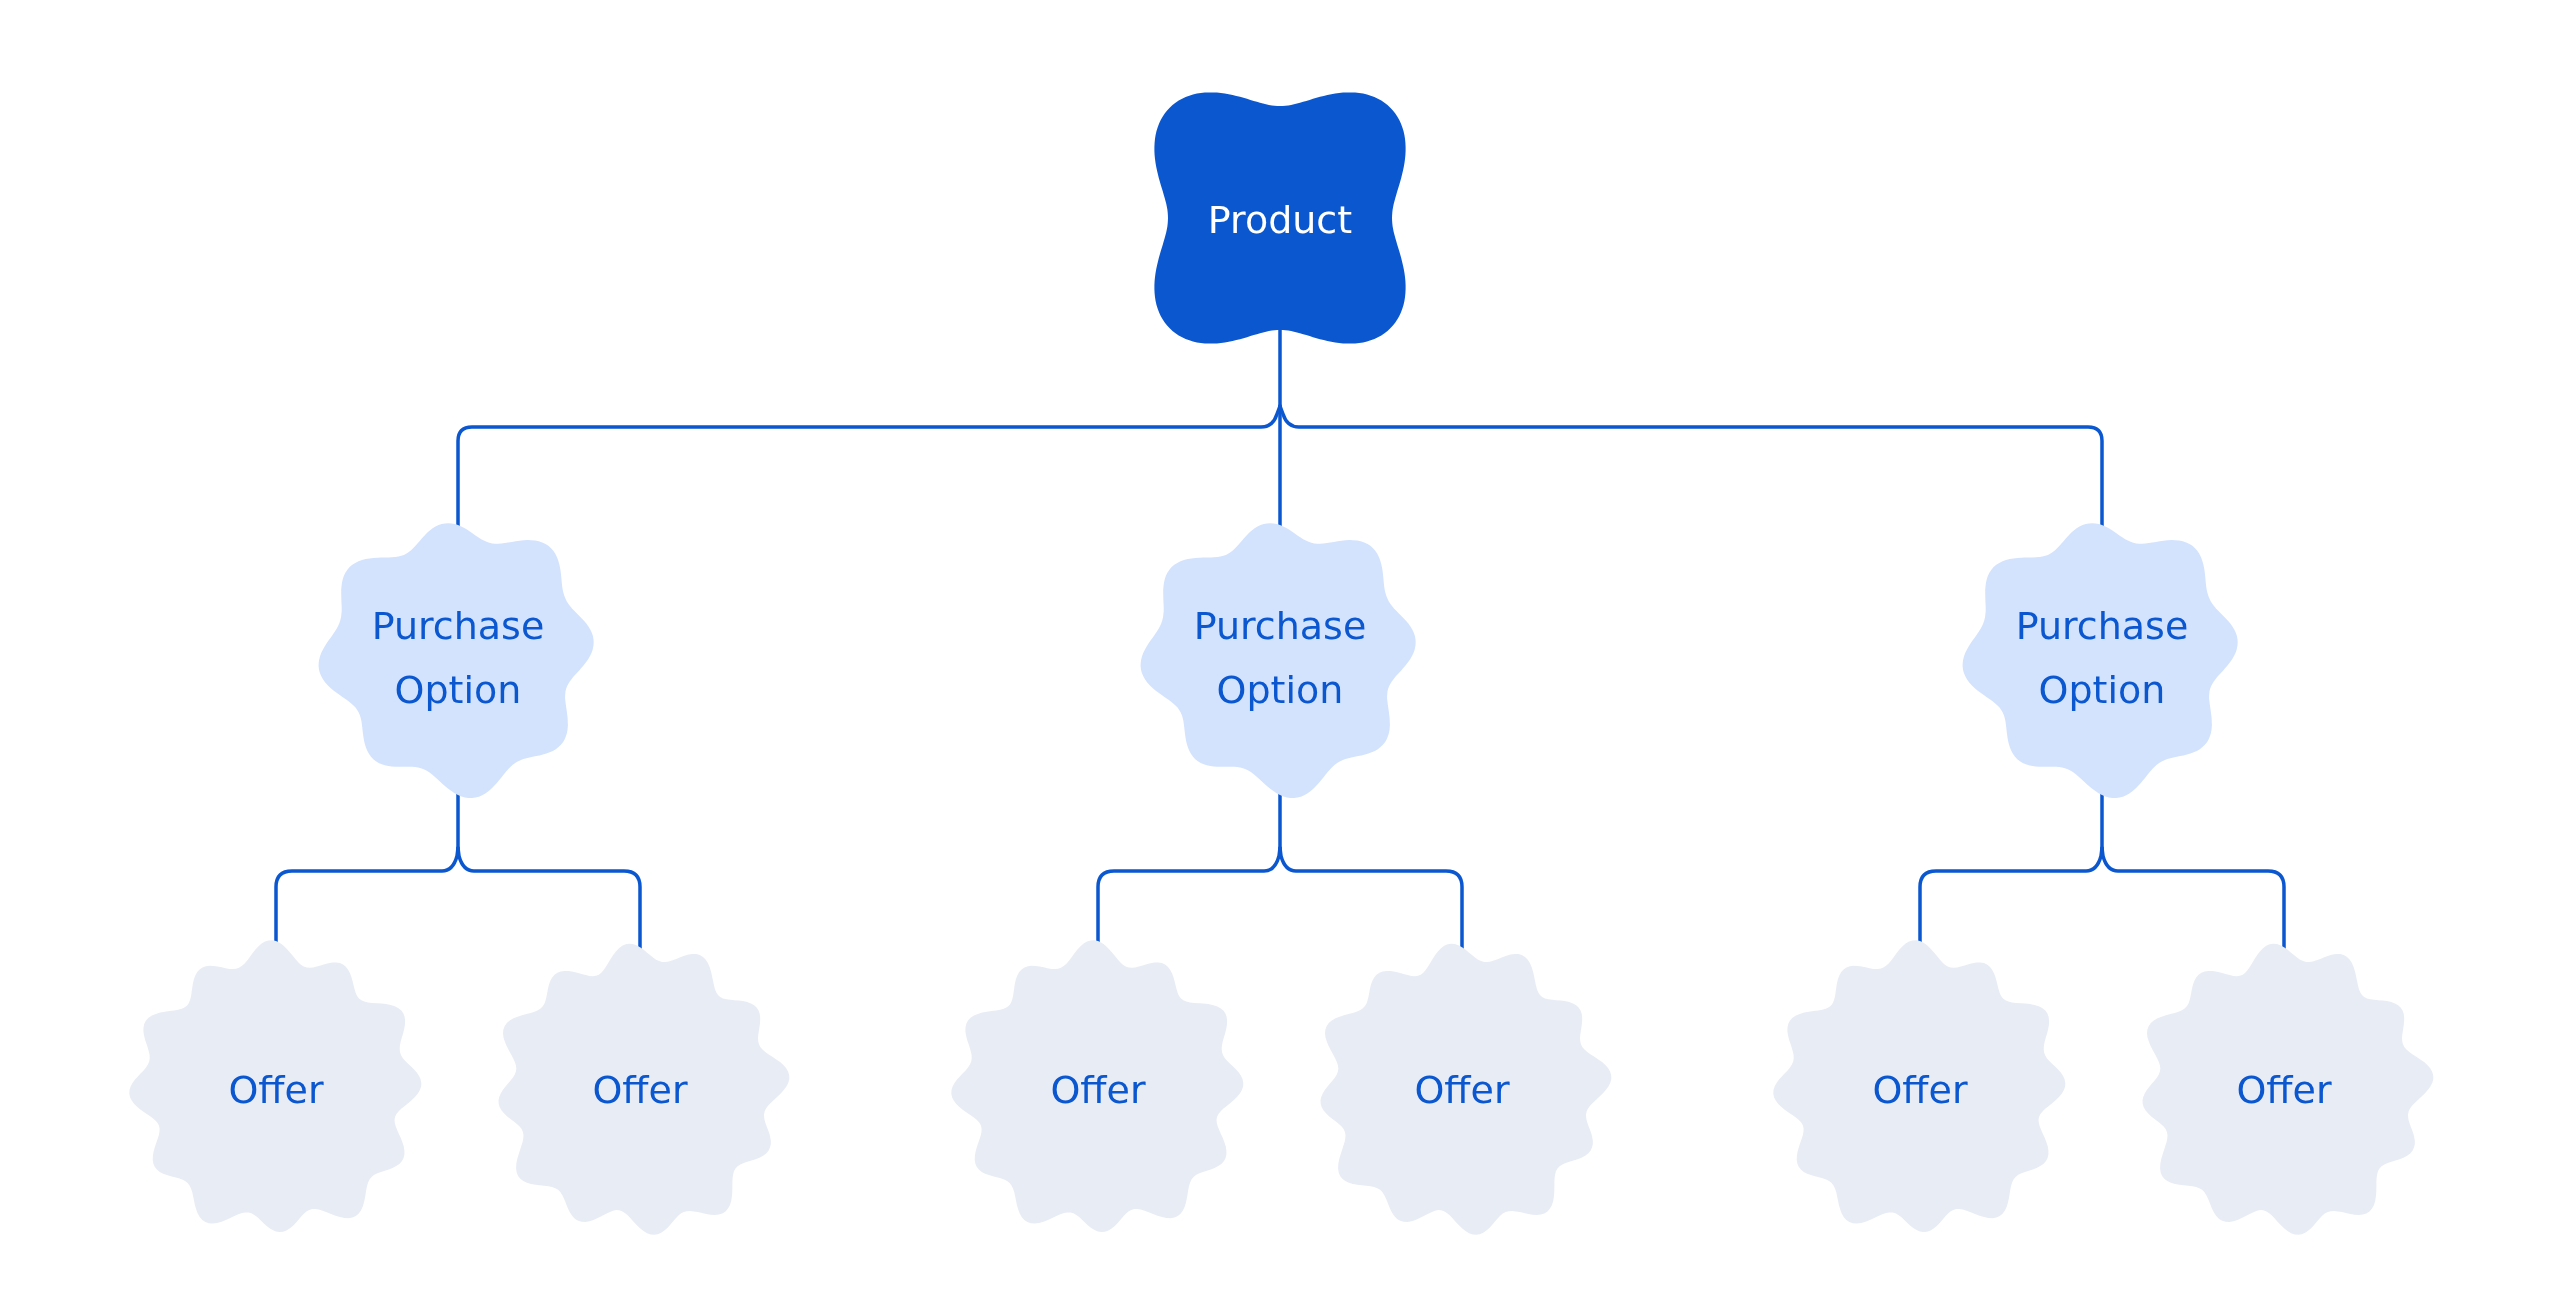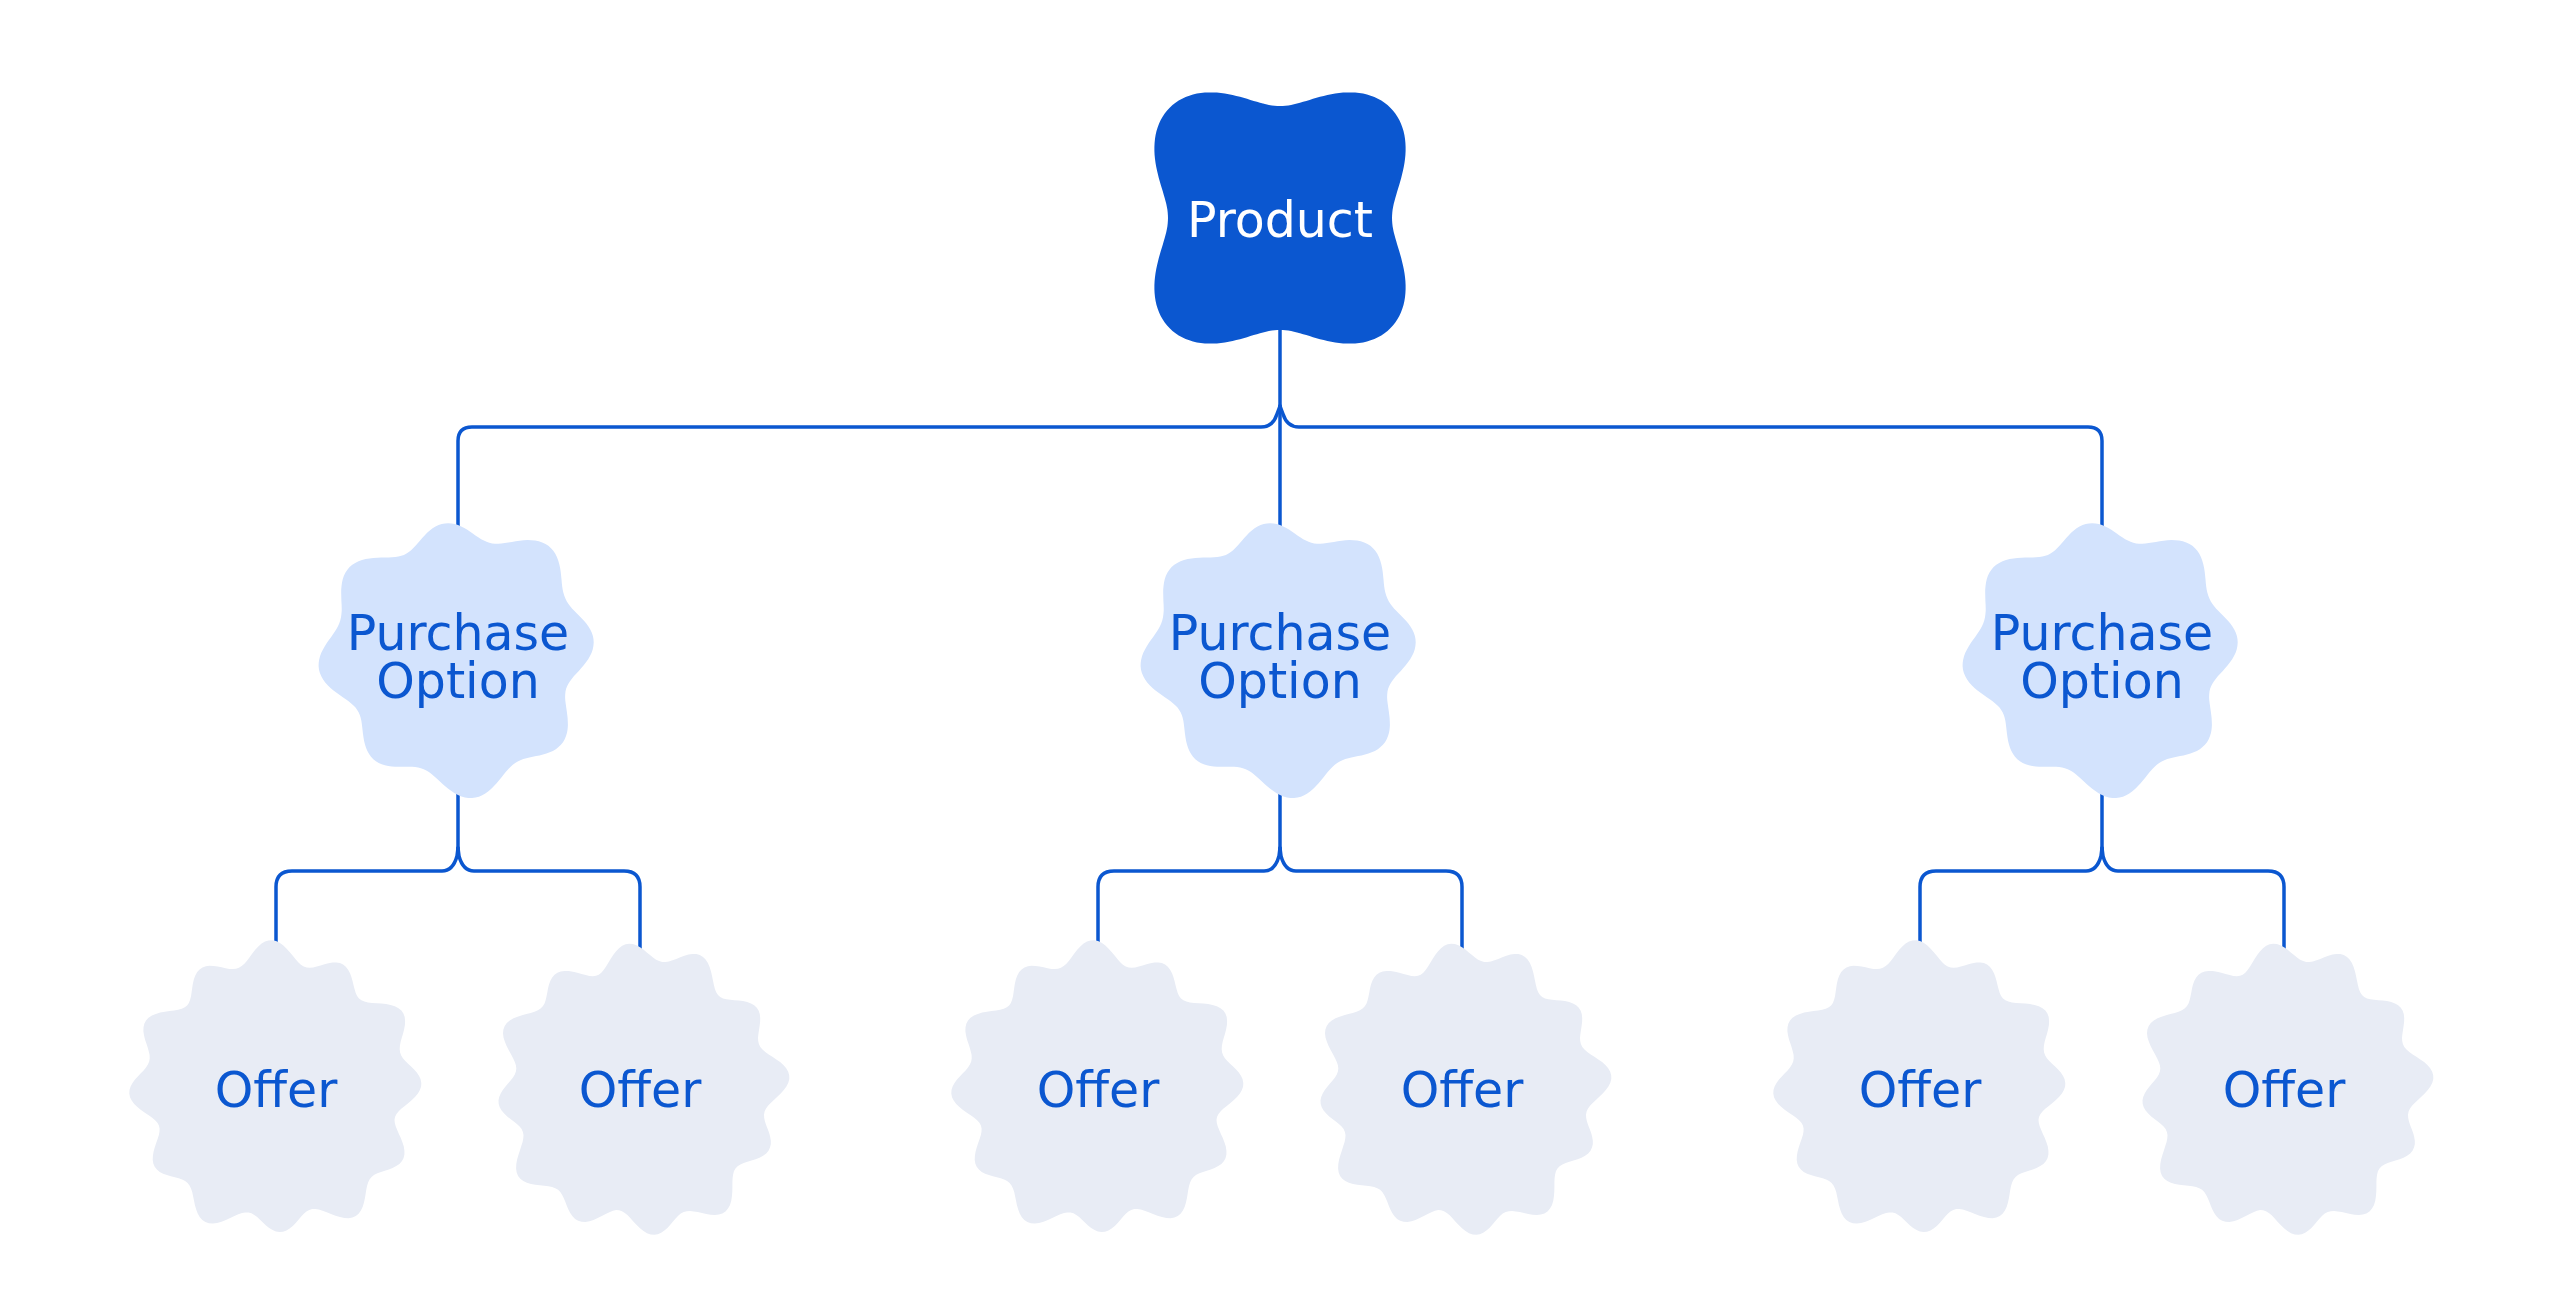--- a/index.html
+++ b/index.html
@@ -13,28 +13,28 @@
   .scene{position:absolute;left:0;top:0;width:2560px;height:1312px;}
   .line{fill:none;stroke:var(--connector-line,#0b57d0);stroke-width:3.5;stroke-linecap:round;}
   .product-blob{fill:var(--primary-blue,#0b57d0);}
   .po-blob{fill:var(--purchase-option-fill,#d3e3fd);}
   .offer-blob{fill:var(--offer-fill,#e8ecf5);}
   .label{
     position:absolute;
     transform:translate(-50%,-50%);
     text-align:center;
     color:var(--primary-blue,#0b57d0);
-    font-size:49px;
+    font-size:38px;
     font-weight:500;
     letter-spacing:0px;
     white-space:nowrap;
     user-select:none;
   }
   .product-label{color:var(--root-label-text,#ffffff);}
-  .po-label{white-space:normal;width:270px;line-height:48px;}
+  .po-label{white-space:normal;width:270px;line-height:64px;}
 </style>
 </head>
 <body>
 
 <div class="canvas">
 
   <svg class="scene" viewBox="0 0 2560 1312" aria-hidden="true">
     <g>
       <path id="c-l1-trunk" class="line" d="M1280,300 L1280,560"></path>
       <path id="c-l1-left" class="line" d="M458,560 L458,441 Q458,427 472,427 L1261,427 Q1273,427 1277,414 L1280,406"></path>

